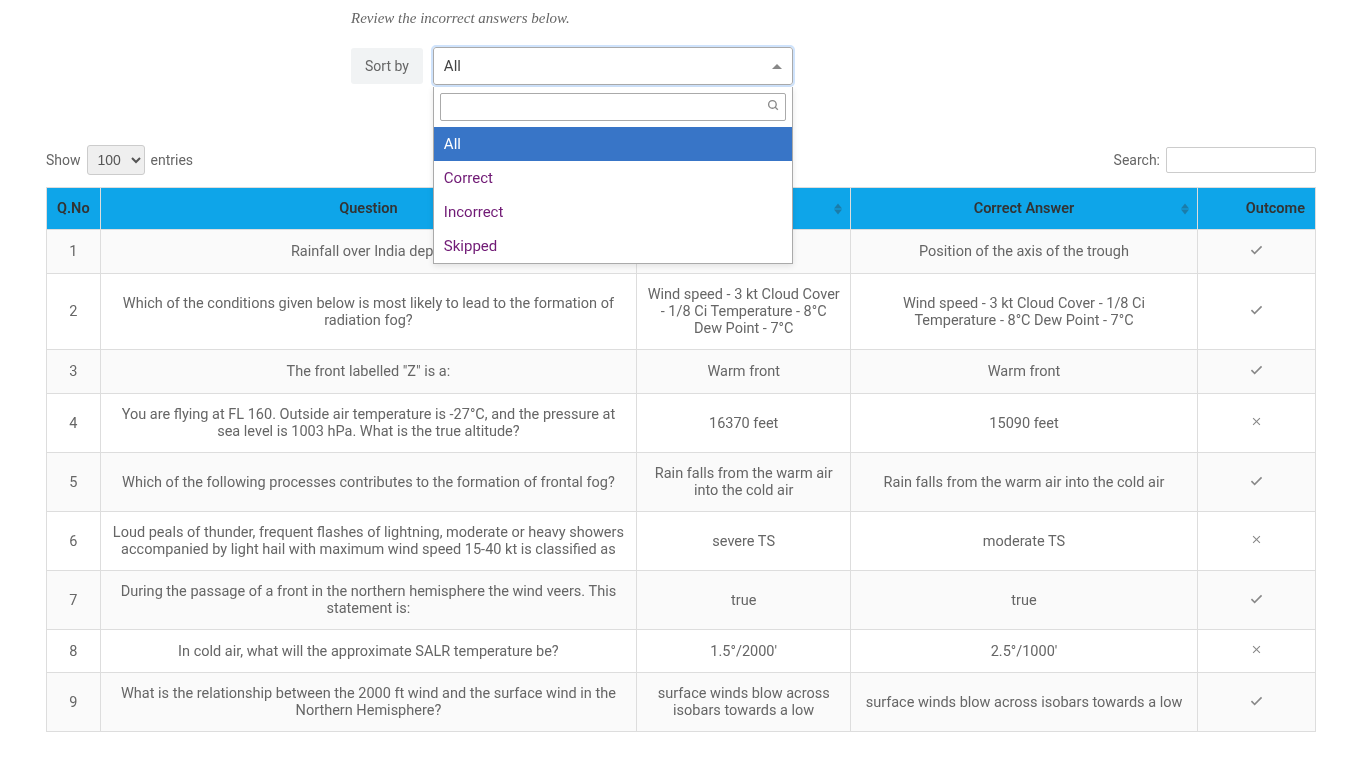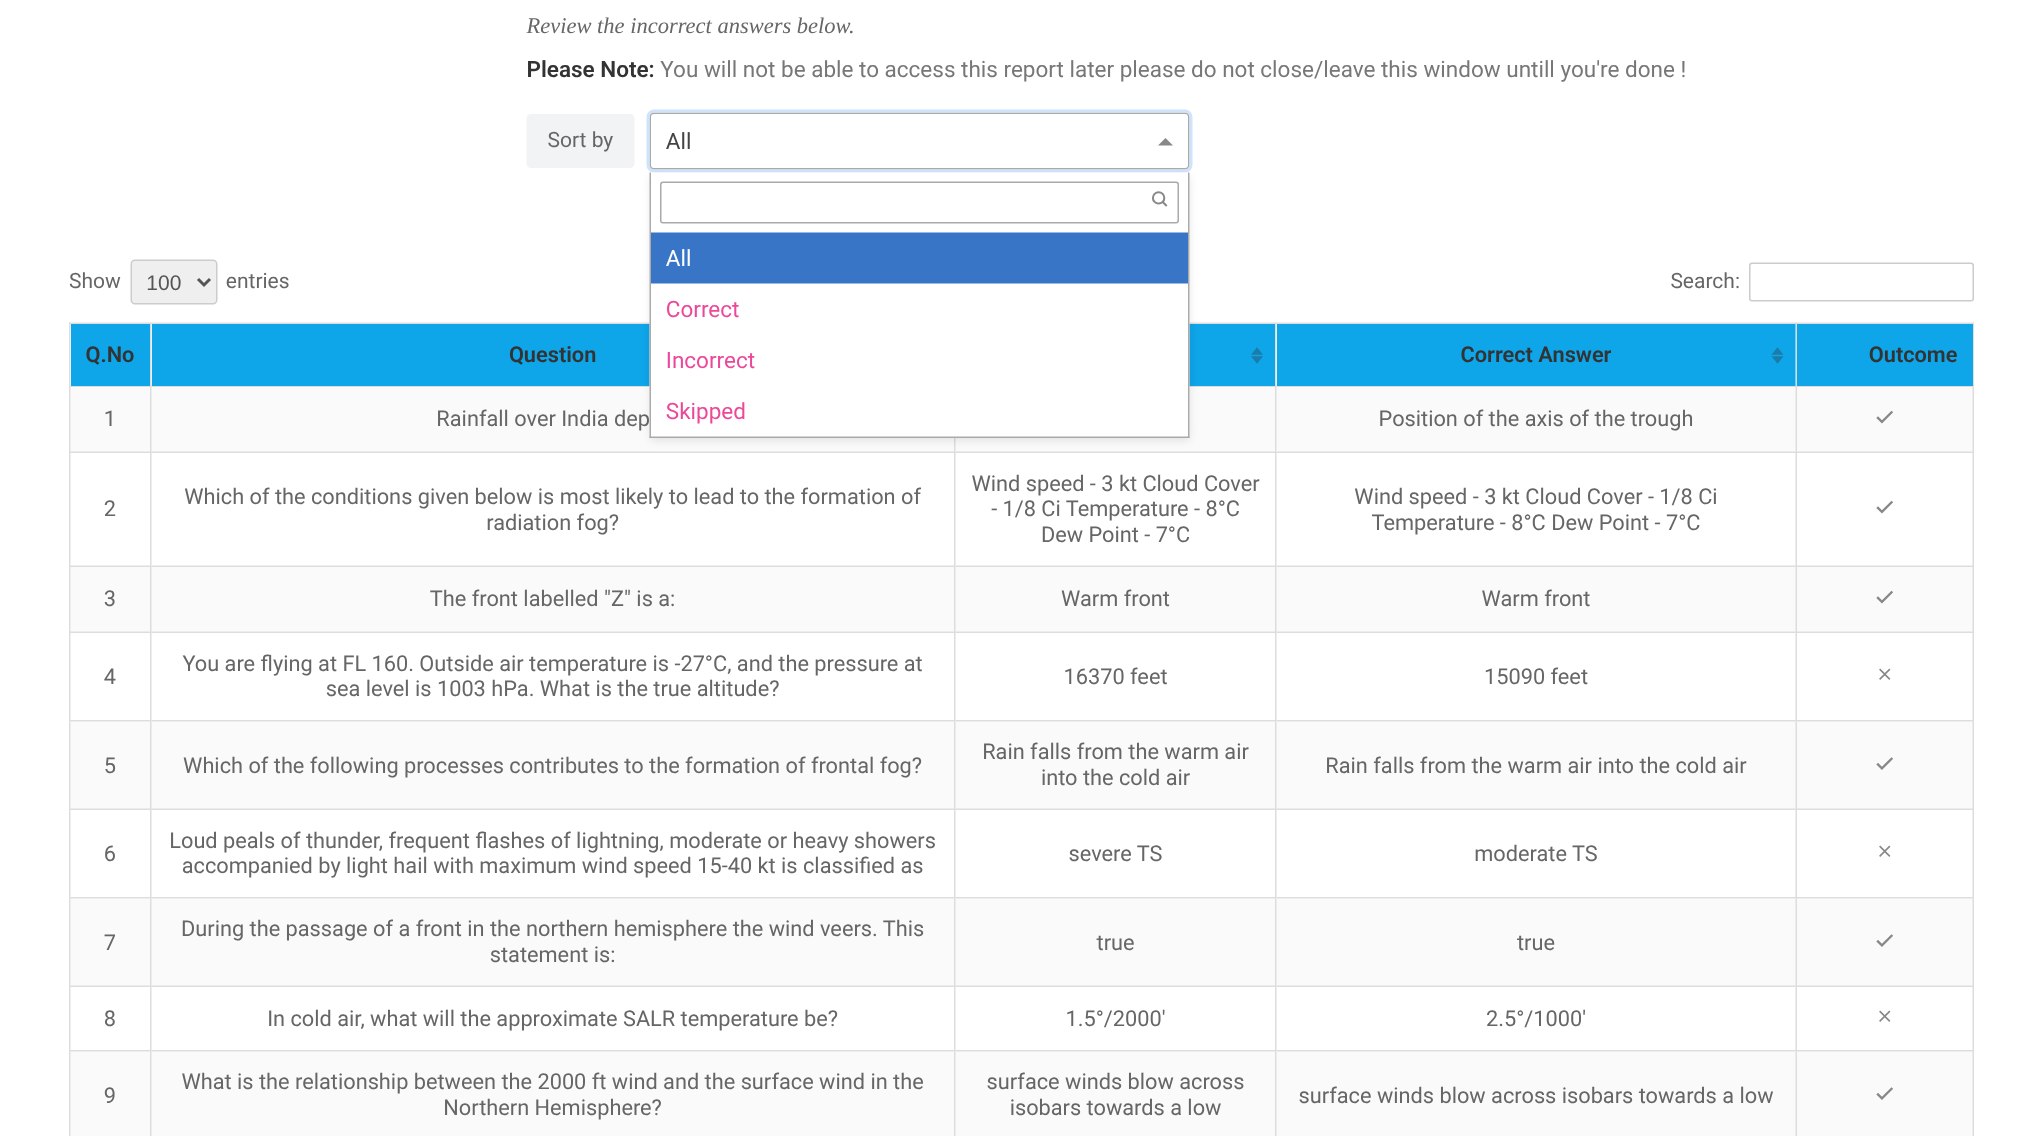--- a/index.html
+++ b/index.html
@@ -93,21 +93,21 @@
       position: absolute;
       right: 12px;
       top: 50%;
       transform: translateY(-50%);
       color: #888;
       pointer-events: none;
     }
     .dd-option {
       padding: 8px 10px;
       font-size: 15px;
-      color: #ec4899;
+      color: #701a75;
       cursor: pointer;
     }
     .dd-option.selected {
       background: #3875c7;
       color: #fff;
     }
     .controls-row {
       display: flex;
       justify-content: space-between;
       align-items: center;
@@ -181,23 +181,20 @@
     .col-outcome { width: 76px; padding-left: 48px; }
     .icon-check, .icon-cross { color: #888; font-size: 15px; font-weight: bold; }
     tbody tr:nth-child(odd) td { background: #fafafa; }
     tbody tr:nth-child(even) td { background: #fff; }
   </style>
 </head>
 <body>
 
 <div class="container">
   <div class="review-text">Review the incorrect answers below.</div>
-  <div class="please-note">
-    <strong>Please Note:</strong><span> You will not be able to access this report later please do not close/leave this window untill you're done !</span>
-  </div>
 
   <div class="sort-row">
     <div class="sort-label">Sort by</div>
     <div class="select-wrap">
       <div class="select-main">
         <span>All</span>
         <span class="triangle-up"></span>
       </div>
       <div class="dropdown-panel">
         <div class="dropdown-search">

